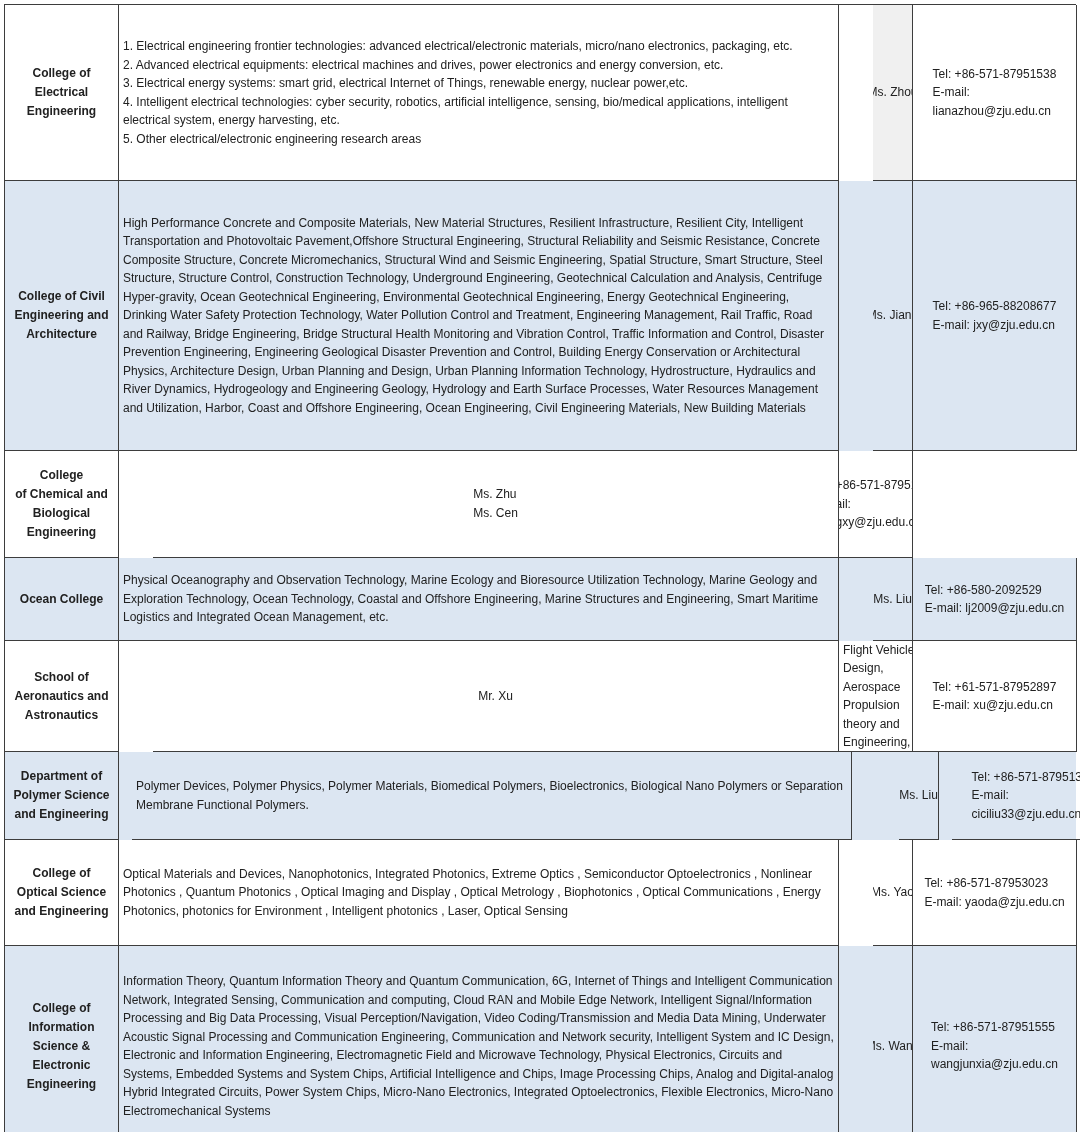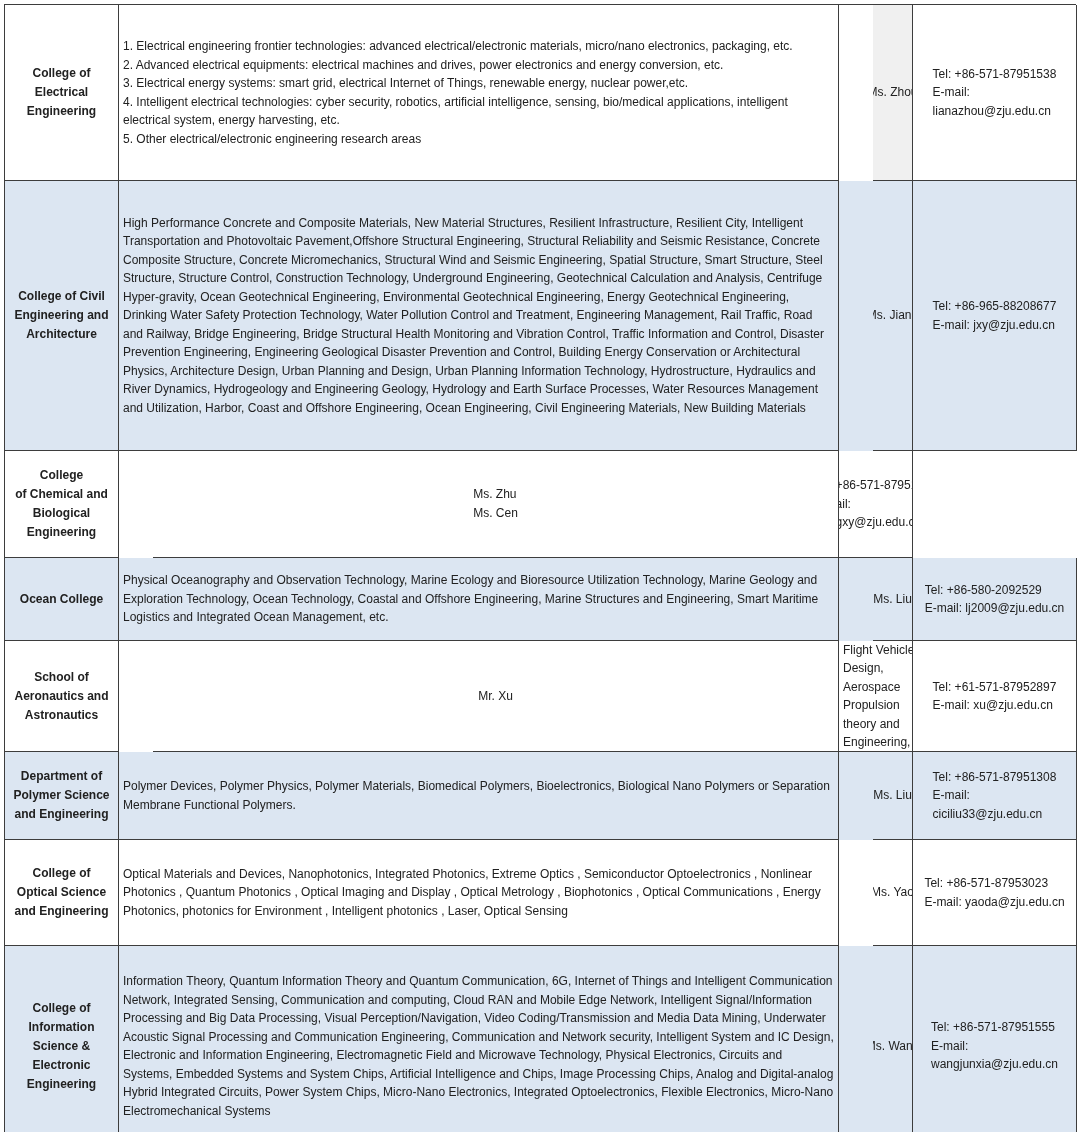--- a/index.html
+++ b/index.html
@@ -28,21 +28,21 @@
     display:grid;
     grid-template-columns:114px 720px 74px 164px;
     background:var(--row-bg);
   }
   .row:nth-child(even){background:var(--row-alt-bg);}
   .row:nth-child(1){height:176px;}
   .row:nth-child(2){height:270px;}
   .row:nth-child(3){height:107px;}
   .row:nth-child(4){height:83px;}
   .row:nth-child(5){height:111px;}
-  .row:nth-child(6){height:88px;}
+  .row:nth-child(6){height:88px;gap:13px;}
   .row:nth-child(7){height:106px;}
   .row:nth-child(8){height:201px;}
   .row.partial{height:10px;overflow:hidden;background:var(--row-alt-bg);}
   .cell{
     border-right:1px solid var(--border);
     border-bottom:1px solid var(--border);
     display:flex;
     align-items:center;
     justify-content:center;
     overflow:hidden;

